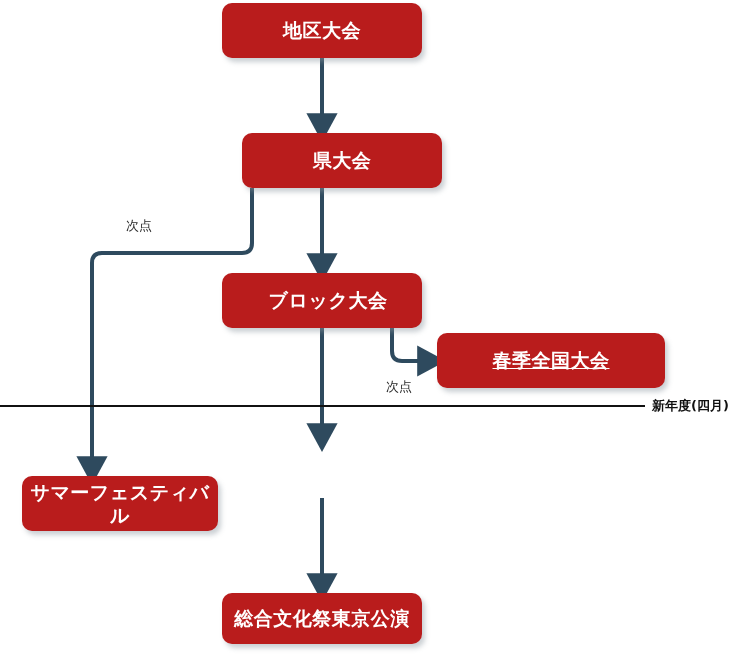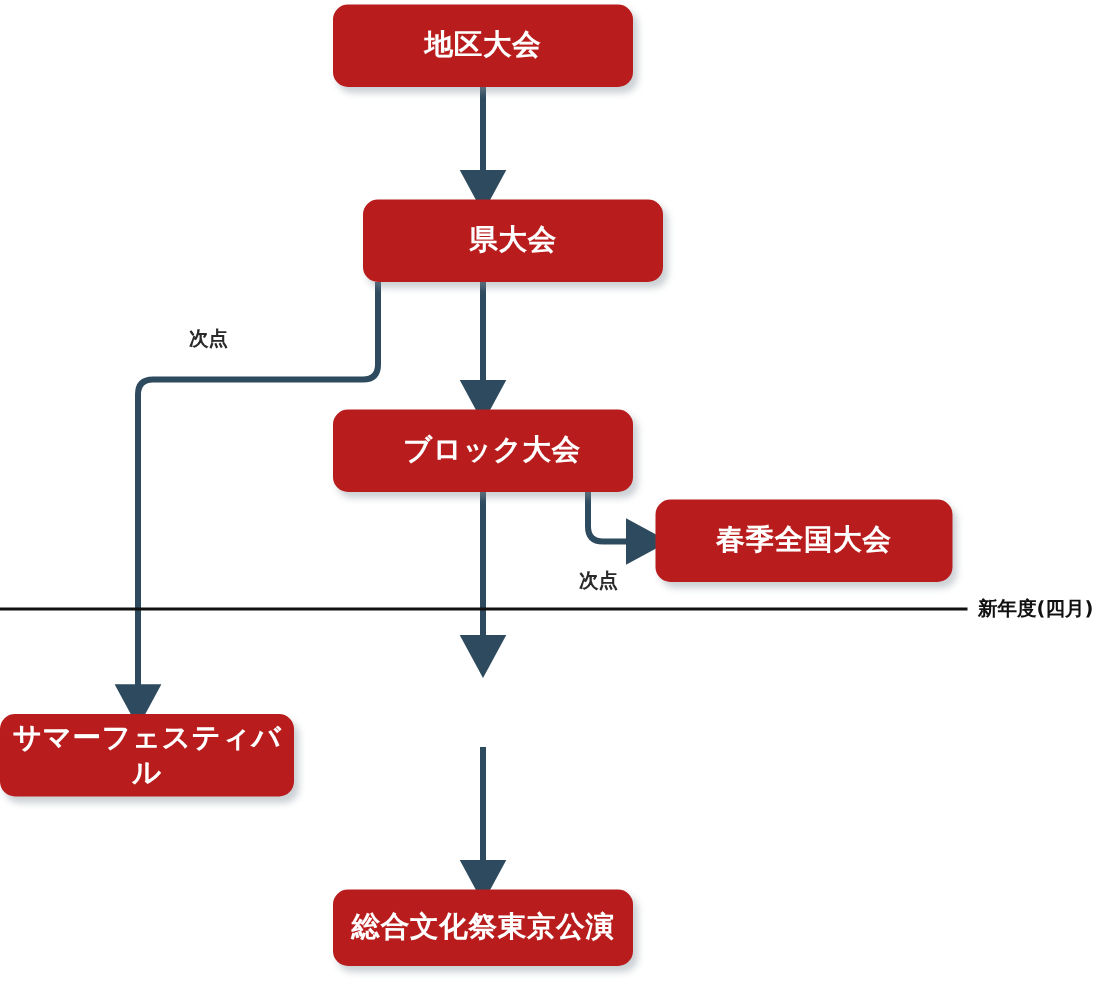--- a/index.html
+++ b/index.html
@@ -40,21 +40,21 @@
     top: 0;
     width: 742px;
     height: 654px;
     z-index: 2;
     pointer-events: none;
   }
   .edge-label {
     position: absolute;
     font-size: 13px;
     color: #2a2a2a;
-    font-weight: bold;
+    font-weight: normal;
     white-space: nowrap;
     z-index: 6;
   }
   .axis-label {
     position: absolute;
     font-size: 13px;
     font-weight: bold;
     color: #111111;
     white-space: nowrap;
     z-index: 6;
@@ -92,25 +92,25 @@
   </div>
 
   <div class="node" style="left:222px; top:133px; width:200px; height:55px;margin-left:20px;">
     <span>県大会</span>
   </div>
 
   <div class="node" style="left:222px; top:273px; width:200px; height:55px;padding-left:12px;">
     <span>ブロック大会</span>
   </div>
 
-  <div class="node" style="left:437px; top:333px; width:198px; height:55px;">
+  <div class="node" style="left:437px; top:333px; width:228px; height:55px;text-decoration:underline;">
     <span>春季全国大会</span>
   </div>
 
-  <div class="node" style="left:0; top:476px; width:196px; height:55px;">
+  <div class="node" style="left:22px; top:476px; width:196px; height:55px;">
     <span>サマーフェスティバル</span>
   </div>
 
 
   <div class="node" style="left:222px; top:593px; width:200px; height:51px;">
     <span>総合文化祭東京公演</span>
   </div>
 
   <div class="edge-label" style="left:126px; top:217px;">次点</div>
 

